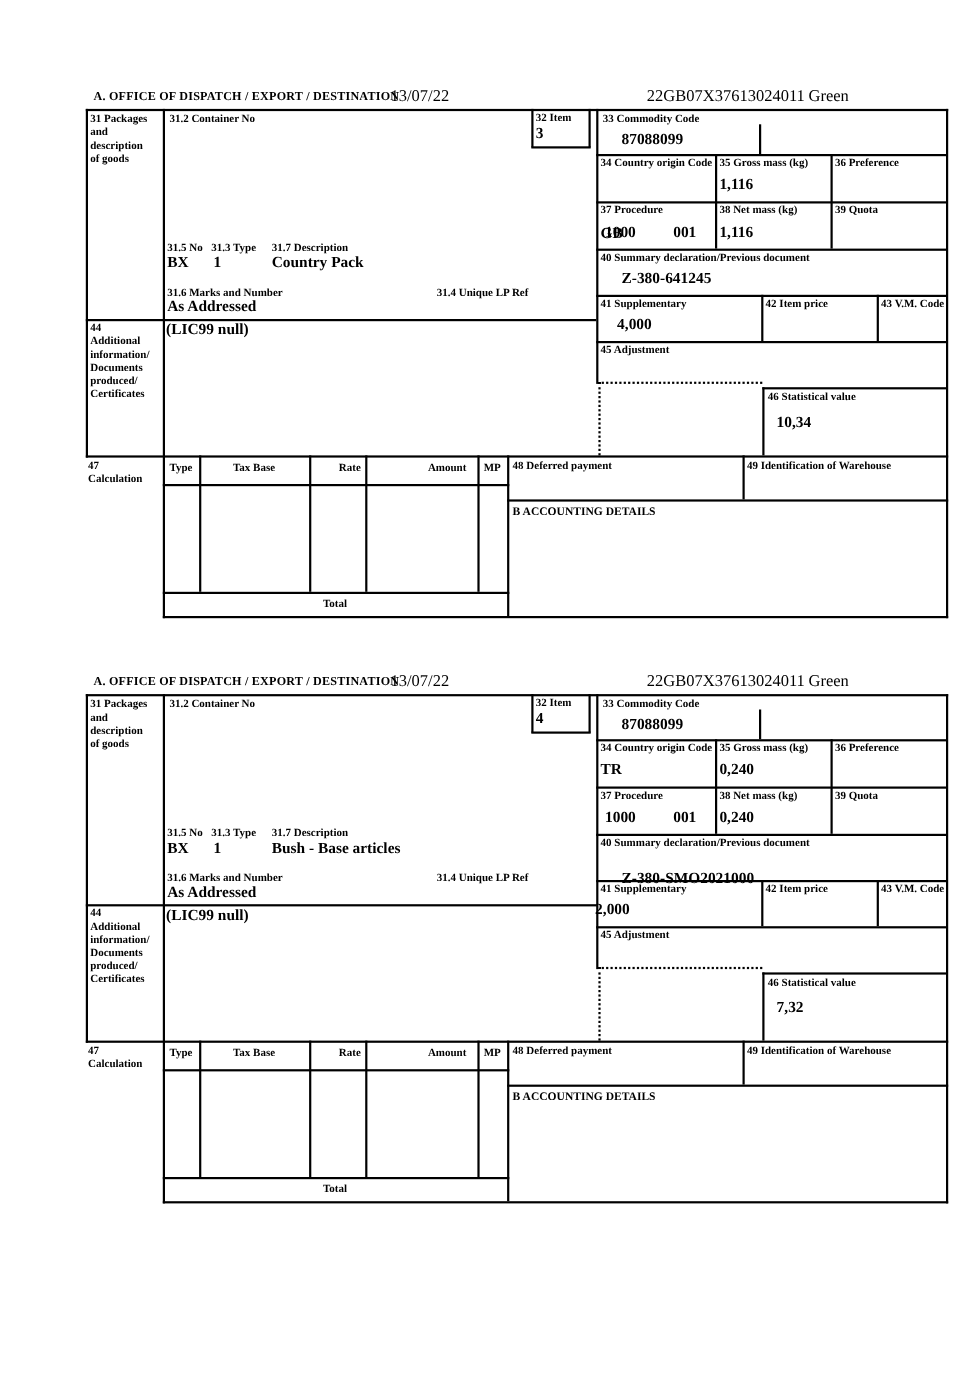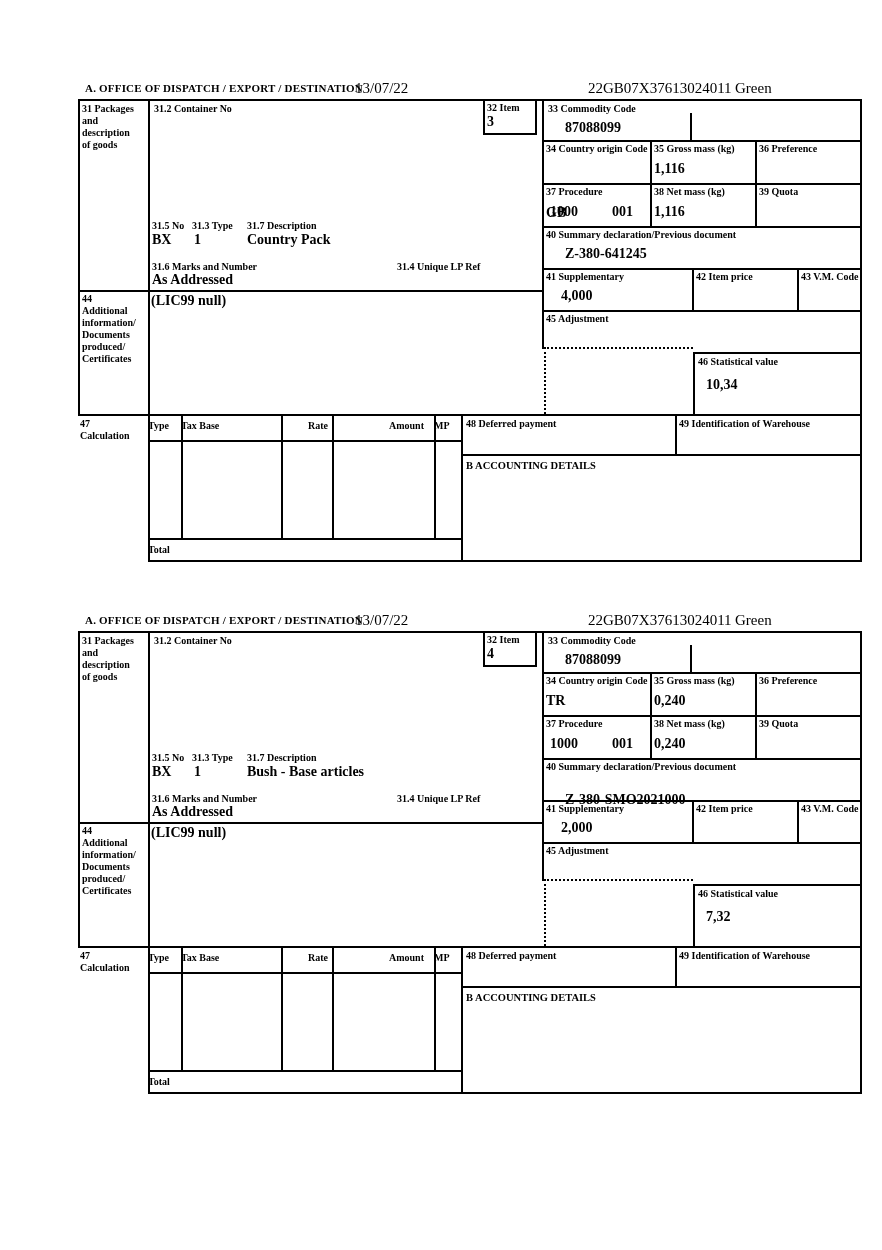--- a/index.html
+++ b/index.html
@@ -12,21 +12,21 @@
   .pos{position:absolute;}
   .lh{position:absolute;height:2px;background:#000;}
   .lv{position:absolute;width:2px;background:#000;}
   .doth{position:absolute;border-top:2px dotted #000;height:0;}
   .dotv{position:absolute;border-left:2px dotted #000;width:0;}
   .lbl{font-size:10px;font-weight:bold;line-height:11px;white-space:nowrap;}
   .lbl-multi{font-size:10px;font-weight:bold;line-height:12px;white-space:pre-line;}
   .val{font-size:14px;font-weight:bold;line-height:15px;white-space:nowrap;}
   .hdr-small{font-size:11px;font-weight:bold;letter-spacing:0.2px;white-space:nowrap;}
   .hdr-big{font-size:15px;font-weight:normal;white-space:nowrap;}
-  .ctr{}
+  .ctr{text-align:center;}
 </style>
 </head>
 <body>
 
 <div class="form" style="top:80px;">
 
   <div class="pos hdr-small" style="left:7px;top:2px;">A.  OFFICE OF DISPATCH / EXPORT / DESTINATION</div>
   <div class="pos hdr-big" style="left:277px;top:0px;">13/07/22</div>
   <div class="pos hdr-big" style="left:510px;top:0px;">22GB07X37613024011</div>
   <div class="pos hdr-big" style="left:657px;top:0px;">Green</div>
@@ -209,21 +209,21 @@
   <div class="pos val" style="left:74px;top:192px;">As Addressed</div>
   <div class="pos val" style="left:430px;top:192px;"></div>
 
   <div class="pos lbl" style="left:468px;top:149px;">40 Summary declaration/Previous document</div>
   <div class="pos val" style="left:487px;top:180px;">Z-380-SMO2021000</div>
   <div class="lh" style="left:464px;top:188px;width:318px;"></div>
 
   <div class="lv" style="left:614px;top:188px;height:42px;"></div>
   <div class="lv" style="left:719px;top:188px;height:42px;"></div>
   <div class="pos lbl" style="left:468px;top:191px;">41 Supplementary</div>
-  <div class="pos val" style="left:483px;top:208px;">2,000</div>
+  <div class="pos val" style="left:463px;top:208px;">2,000</div>
   <div class="pos lbl" style="left:618px;top:191px;">42 Item price</div>
   <div class="pos val" style="left:618px;top:208px;"></div>
   <div class="pos lbl" style="left:723px;top:191px;">43 V.M. Code</div>
   <div class="pos val" style="left:723px;top:208px;"></div>
   <div class="lh" style="left:464px;top:230px;width:318px;"></div>
 
   <div class="lh" style="left:0;top:210px;width:464px;"></div>
   <div class="pos lbl-multi" style="left:4px;top:213px;width:62px;">44
 Additional
 information/

